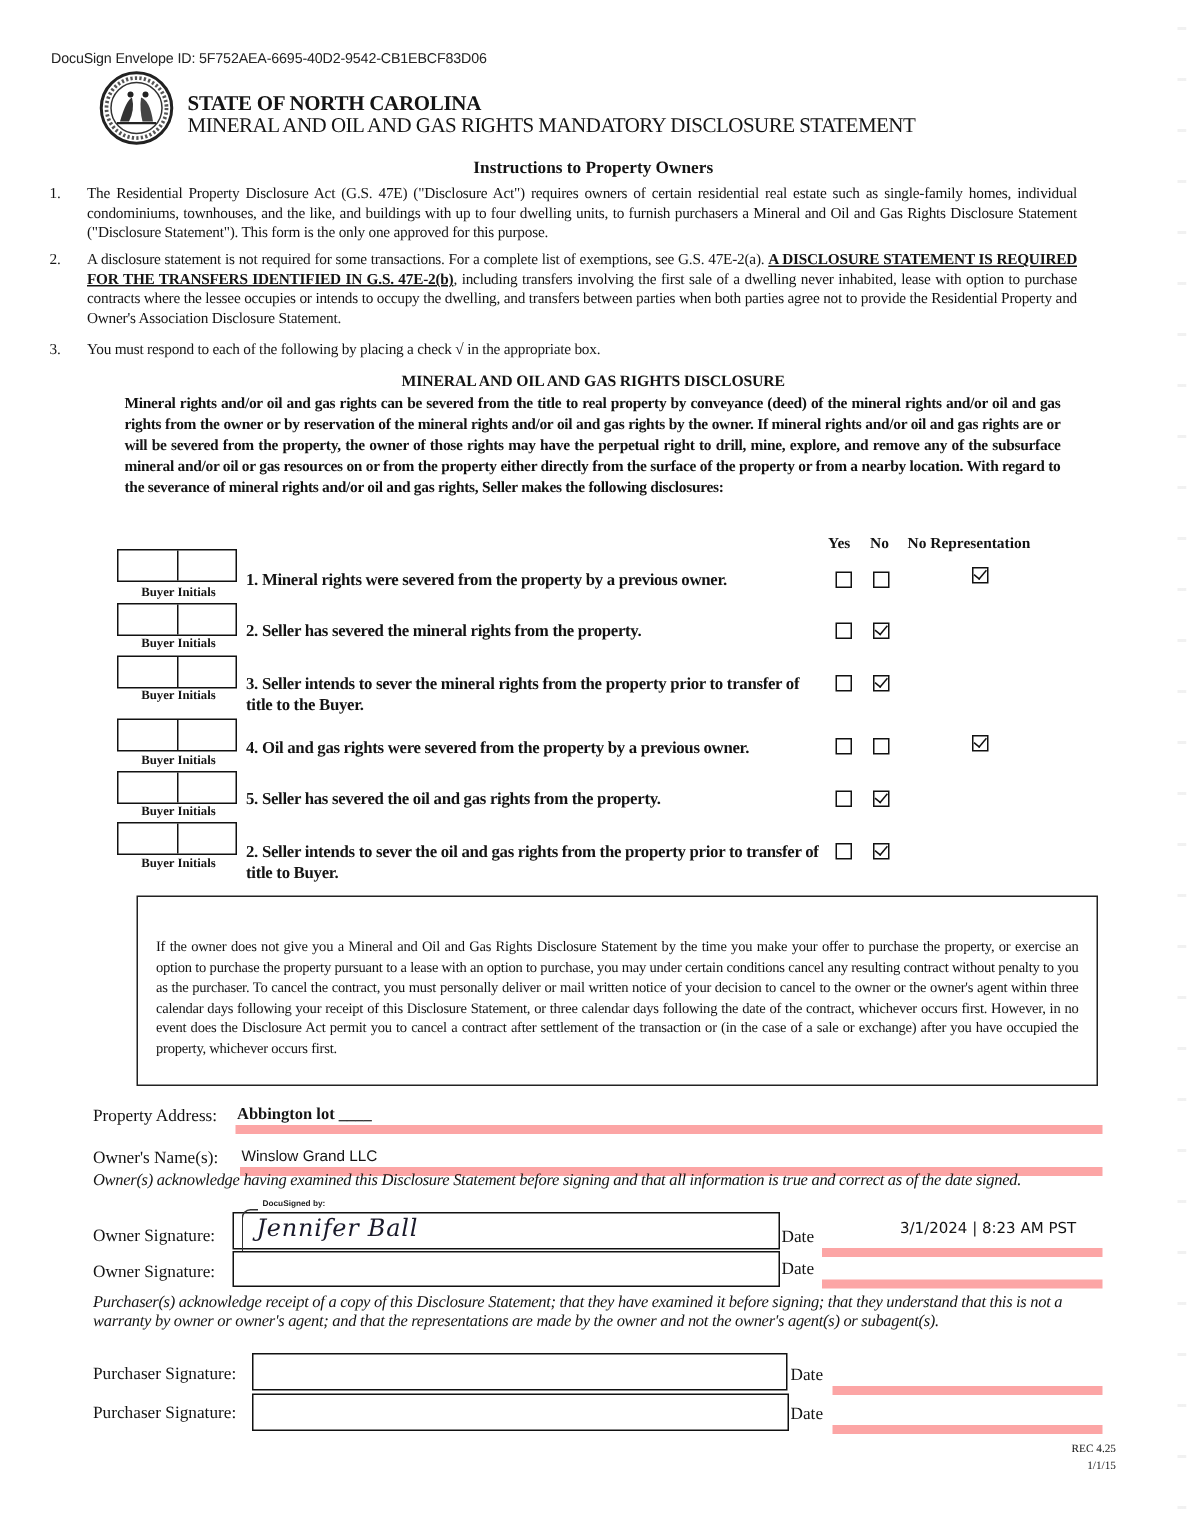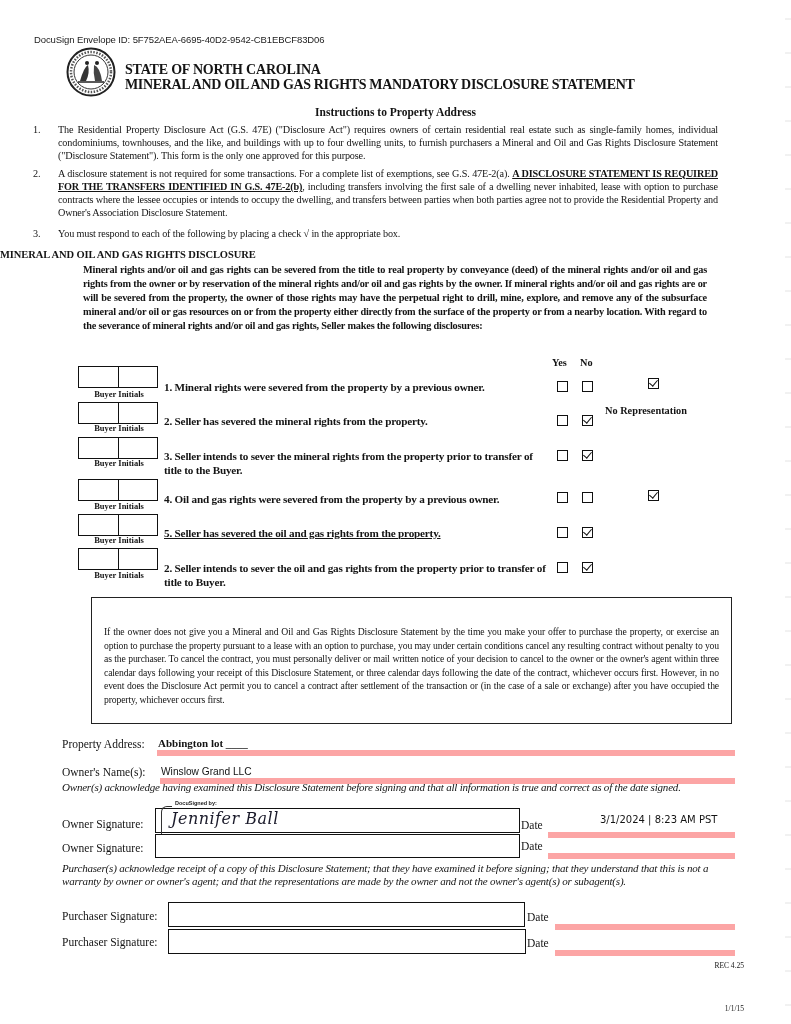--- a/index.html
+++ b/index.html
@@ -2,27 +2,27 @@
 <html><head>
 <meta charset="utf-8">
 <style>
   html, body { margin: 0; padding: 0; background: #ffffff; }
   body { width: 791px; height: 1024px; position: relative; overflow: hidden; color: #141414;
          font-family: "Liberation Serif", "DejaVu Serif", serif; }
   .abs { position: absolute; }
   .envelope { left: 34px; top: 34px; font-family: "Liberation Sans", "DejaVu Sans", sans-serif; font-size: 9.5px; color: #222; letter-spacing: -0.1px; }
   .seal { left: 66px; top: 47px; width: 50px; height: 50px; }
   .title1 { left: 125px; top: 62px; font-size: 14px; font-weight: bold; letter-spacing: -0.2px; }
-  .title2 { left: 125px; top: 77px; font-size: 14px; font-weight: bold; letter-spacing: -0.35px; }
+  .title2 { left: 125px; top: 77px; font-size: 14px; font-weight: normal; letter-spacing: -0.35px; }
   .instr-head { left: 0; width: 791px; top: 106px; text-align: center; font-size: 11.5px; font-weight: bold; }
   .instr { font-size: 10.2px; line-height: 13px; letter-spacing: -0.15px; }
   .instr .num { position: absolute; left: 0; }
   .instr .txt { position: absolute; left: 25px; width: 660px; text-align: justify; }
   .u { text-decoration: underline; font-weight: bold; }
-  .sec-head { left: 0; width: 791px; top: 249px; font-size: 10.5px; font-weight: bold; letter-spacing: -0.1px; }
+  .sec-head { left: 0; width: 791px; top: 249px; text-align: center; font-size: 10.5px; font-weight: bold; letter-spacing: -0.1px; }
   .sec-body { left: 83px; width: 624px; top: 263px; font-size: 10.3px; line-height: 14px; font-weight: bold; text-align: justify; letter-spacing: -0.2px; }
   .col-head { top: 357px; font-size: 10.3px; font-weight: bold; }
   .initials { left: 78px; width: 80px; height: 22px; border: 1.5px solid #111; box-sizing: border-box; }
   .initials::after { content: ""; position: absolute; left: 50%; top: 0; bottom: 0; border-left: 1.5px solid #111; }
   .init-label { left: 78px; width: 82px; text-align: center; font-size: 8.5px; font-weight: bold; }
   .q { left: 164px; width: 385px; font-size: 11.2px; line-height: 14px; font-weight: bold; letter-spacing: -0.2px; }
   .cb { width: 11px; height: 11px; border: 1.8px solid #111; box-sizing: border-box; background: #fff; }
   .cb.checked::after { content: ""; position: absolute; left: 2px; top: -1px; width: 4px; height: 7px; border-right: 1.8px solid #111; border-bottom: 1.8px solid #111; transform: rotate(40deg); }
   .note { left: 91px; top: 597px; width: 641px; height: 127px; border: 1.5px solid #222; box-sizing: border-box; }
   .note-title { position: absolute; left: 0; right: 0; top: 4px; text-align: center; font-size: 14px; font-weight: bold; }
@@ -54,21 +54,21 @@
   <path d="M14 34 Q18 20 22 18 Q24 26 20 34 Z" fill="#333"></path>
   <path d="M28 18 Q34 20 36 34 L29 34 Q27 26 28 18 Z" fill="#444"></path>
   <path d="M12 35 L38 35" stroke="#222" stroke-width="1.5"></path>
   <circle cx="21" cy="16" r="2" fill="#222"></circle>
   <circle cx="31" cy="16" r="2" fill="#222"></circle>
 </svg>
 
 <div class="abs title1">STATE OF NORTH CAROLINA</div>
 <div class="abs title2">MINERAL AND OIL AND GAS RIGHTS MANDATORY DISCLOSURE STATEMENT</div>
 
-<div class="abs instr-head">Instructions to Property Address</div>
+<div class="abs instr-head">Instructions to Property Owners</div>
 
 <div class="abs instr" style="left:33px; top:123px; width:700px; height:130px;">
   <div>
     <span class="num" style="top:0;">1.</span>
     <span class="txt" style="top:0;">The Residential Property Disclosure Act (G.S. 47E) ("Disclosure Act") requires owners of certain residential real estate such as single-family homes, individual condominiums, townhouses, and the like, and buildings with up to four dwelling units, to furnish purchasers a Mineral and Oil and Gas Rights Disclosure Statement ("Disclosure Statement"). This form is the only one approved for this purpose.</span>
   </div>
   <div>
     <span class="num" style="top:44px;">2.</span>
     <span class="txt" style="top:44px;"><span>A disclosure statement is not required for some transactions. For a complete list of exemptions, see G.S. 47E-2(a). </span><span class="u">A DISCLOSURE STATEMENT IS REQUIRED FOR THE TRANSFERS IDENTIFIED IN G.S. 47E-2(b)</span><span>, including transfers involving the first sale of a dwelling never inhabited, lease with option to purchase contracts where the lessee occupies or intends to occupy the dwelling, and transfers between parties when both parties agree not to provide the Residential Property and Owner's Association Disclosure Statement.</span></span>
   </div>
@@ -76,21 +76,21 @@
     <span class="num" style="top:104px;">3.</span>
     <span class="txt" style="top:104px;">You must respond to each of the following by placing a check √ in the appropriate box.</span>
   </div>
 </div>
 
 <div class="abs sec-head">MINERAL AND OIL AND GAS RIGHTS DISCLOSURE</div>
 <div class="abs sec-body">Mineral rights and/or oil and gas rights can be severed from the title to real property by conveyance (deed) of the mineral rights and/or oil and gas rights from the owner or by reservation of the mineral rights and/or oil and gas rights by the owner. If mineral rights and/or oil and gas rights are or will be severed from the property, the owner of those rights may have the perpetual right to drill, mine, explore, and remove any of the subsurface mineral and/or oil or gas resources on or from the property either directly from the surface of the property or from a nearby location. With regard to the severance of mineral rights and/or oil and gas rights, Seller makes the following disclosures:</div>
 
 <div class="abs col-head" style="left:552px;">Yes</div>
 <div class="abs col-head" style="left:580px;">No</div>
-<div class="abs col-head" style="left:605px;margin-top:48px;">No Representation</div>
+<div class="abs col-head" style="left:605px;">No Representation</div>
 
 <div>
   <div class="abs initials" style="top:366px;"></div>
   <div class="abs init-label" style="top:389px;">Buyer Initials</div>
   <div class="abs q" style="top:380px;">1. Mineral rights were severed from the property by a previous owner.</div>
   <div class="abs cb" style="left:557px; top:381px;"></div>
   <div class="abs cb" style="left:582px; top:381px;"></div>
   <div class="abs cb checked" style="left:648px; top:378px;"></div>
 </div>
 
@@ -115,21 +115,21 @@
   <div class="abs init-label" style="top:501px;">Buyer Initials</div>
   <div class="abs q" style="top:492px;">4. Oil and gas rights were severed from the property by a previous owner.</div>
   <div class="abs cb" style="left:557px; top:492px;"></div>
   <div class="abs cb" style="left:582px; top:492px;"></div>
   <div class="abs cb checked" style="left:648px; top:490px;"></div>
 </div>
 
 <div>
   <div class="abs initials" style="top:514px;"></div>
   <div class="abs init-label" style="top:535px;">Buyer Initials</div>
-  <div class="abs q" style="top:526px;text-decoration:underline;">5. Seller has severed the oil and gas rights from the property.</div>
+  <div class="abs q" style="top:526px;">5. Seller has severed the oil and gas rights from the property.</div>
   <div class="abs cb" style="left:557px; top:527px;"></div>
   <div class="abs cb checked" style="left:582px; top:527px;"></div>
 </div>
 
 <div>
   <div class="abs initials" style="top:548px;"></div>
   <div class="abs init-label" style="top:570px;">Buyer Initials</div>
   <div class="abs q" style="top:561px;">2. Seller intends to sever the oil and gas rights from the property prior to transfer of title to Buyer.</div>
   <div class="abs cb" style="left:557px; top:562px;"></div>
   <div class="abs cb checked" style="left:582px; top:562px;"></div>
@@ -173,13 +173,13 @@
 <div class="abs sigbox" style="left:168px; top:902px; width:357px; height:25px;"></div>
 <div class="abs date-label" style="left:527px; top:911px;">Date</div>
 <div class="abs field-line" style="left:555px; top:910px; width:180px;"></div>
 
 <div class="abs field-label" style="left:62px; top:936px;">Purchaser Signature:</div>
 <div class="abs sigbox" style="left:168px; top:929px; width:358px; height:25px;"></div>
 <div class="abs date-label" style="left:527px; top:937px;">Date</div>
 <div class="abs field-line" style="left:555px; top:936px; width:180px;"></div>
 
 <div class="abs footer" style="top:961px;">REC 4.25</div>
-<div class="abs footer" style="top:972px;margin-top:32px;">1/1/15</div>
+<div class="abs footer" style="top:972px;">1/1/15</div>
 
 </body></html>

